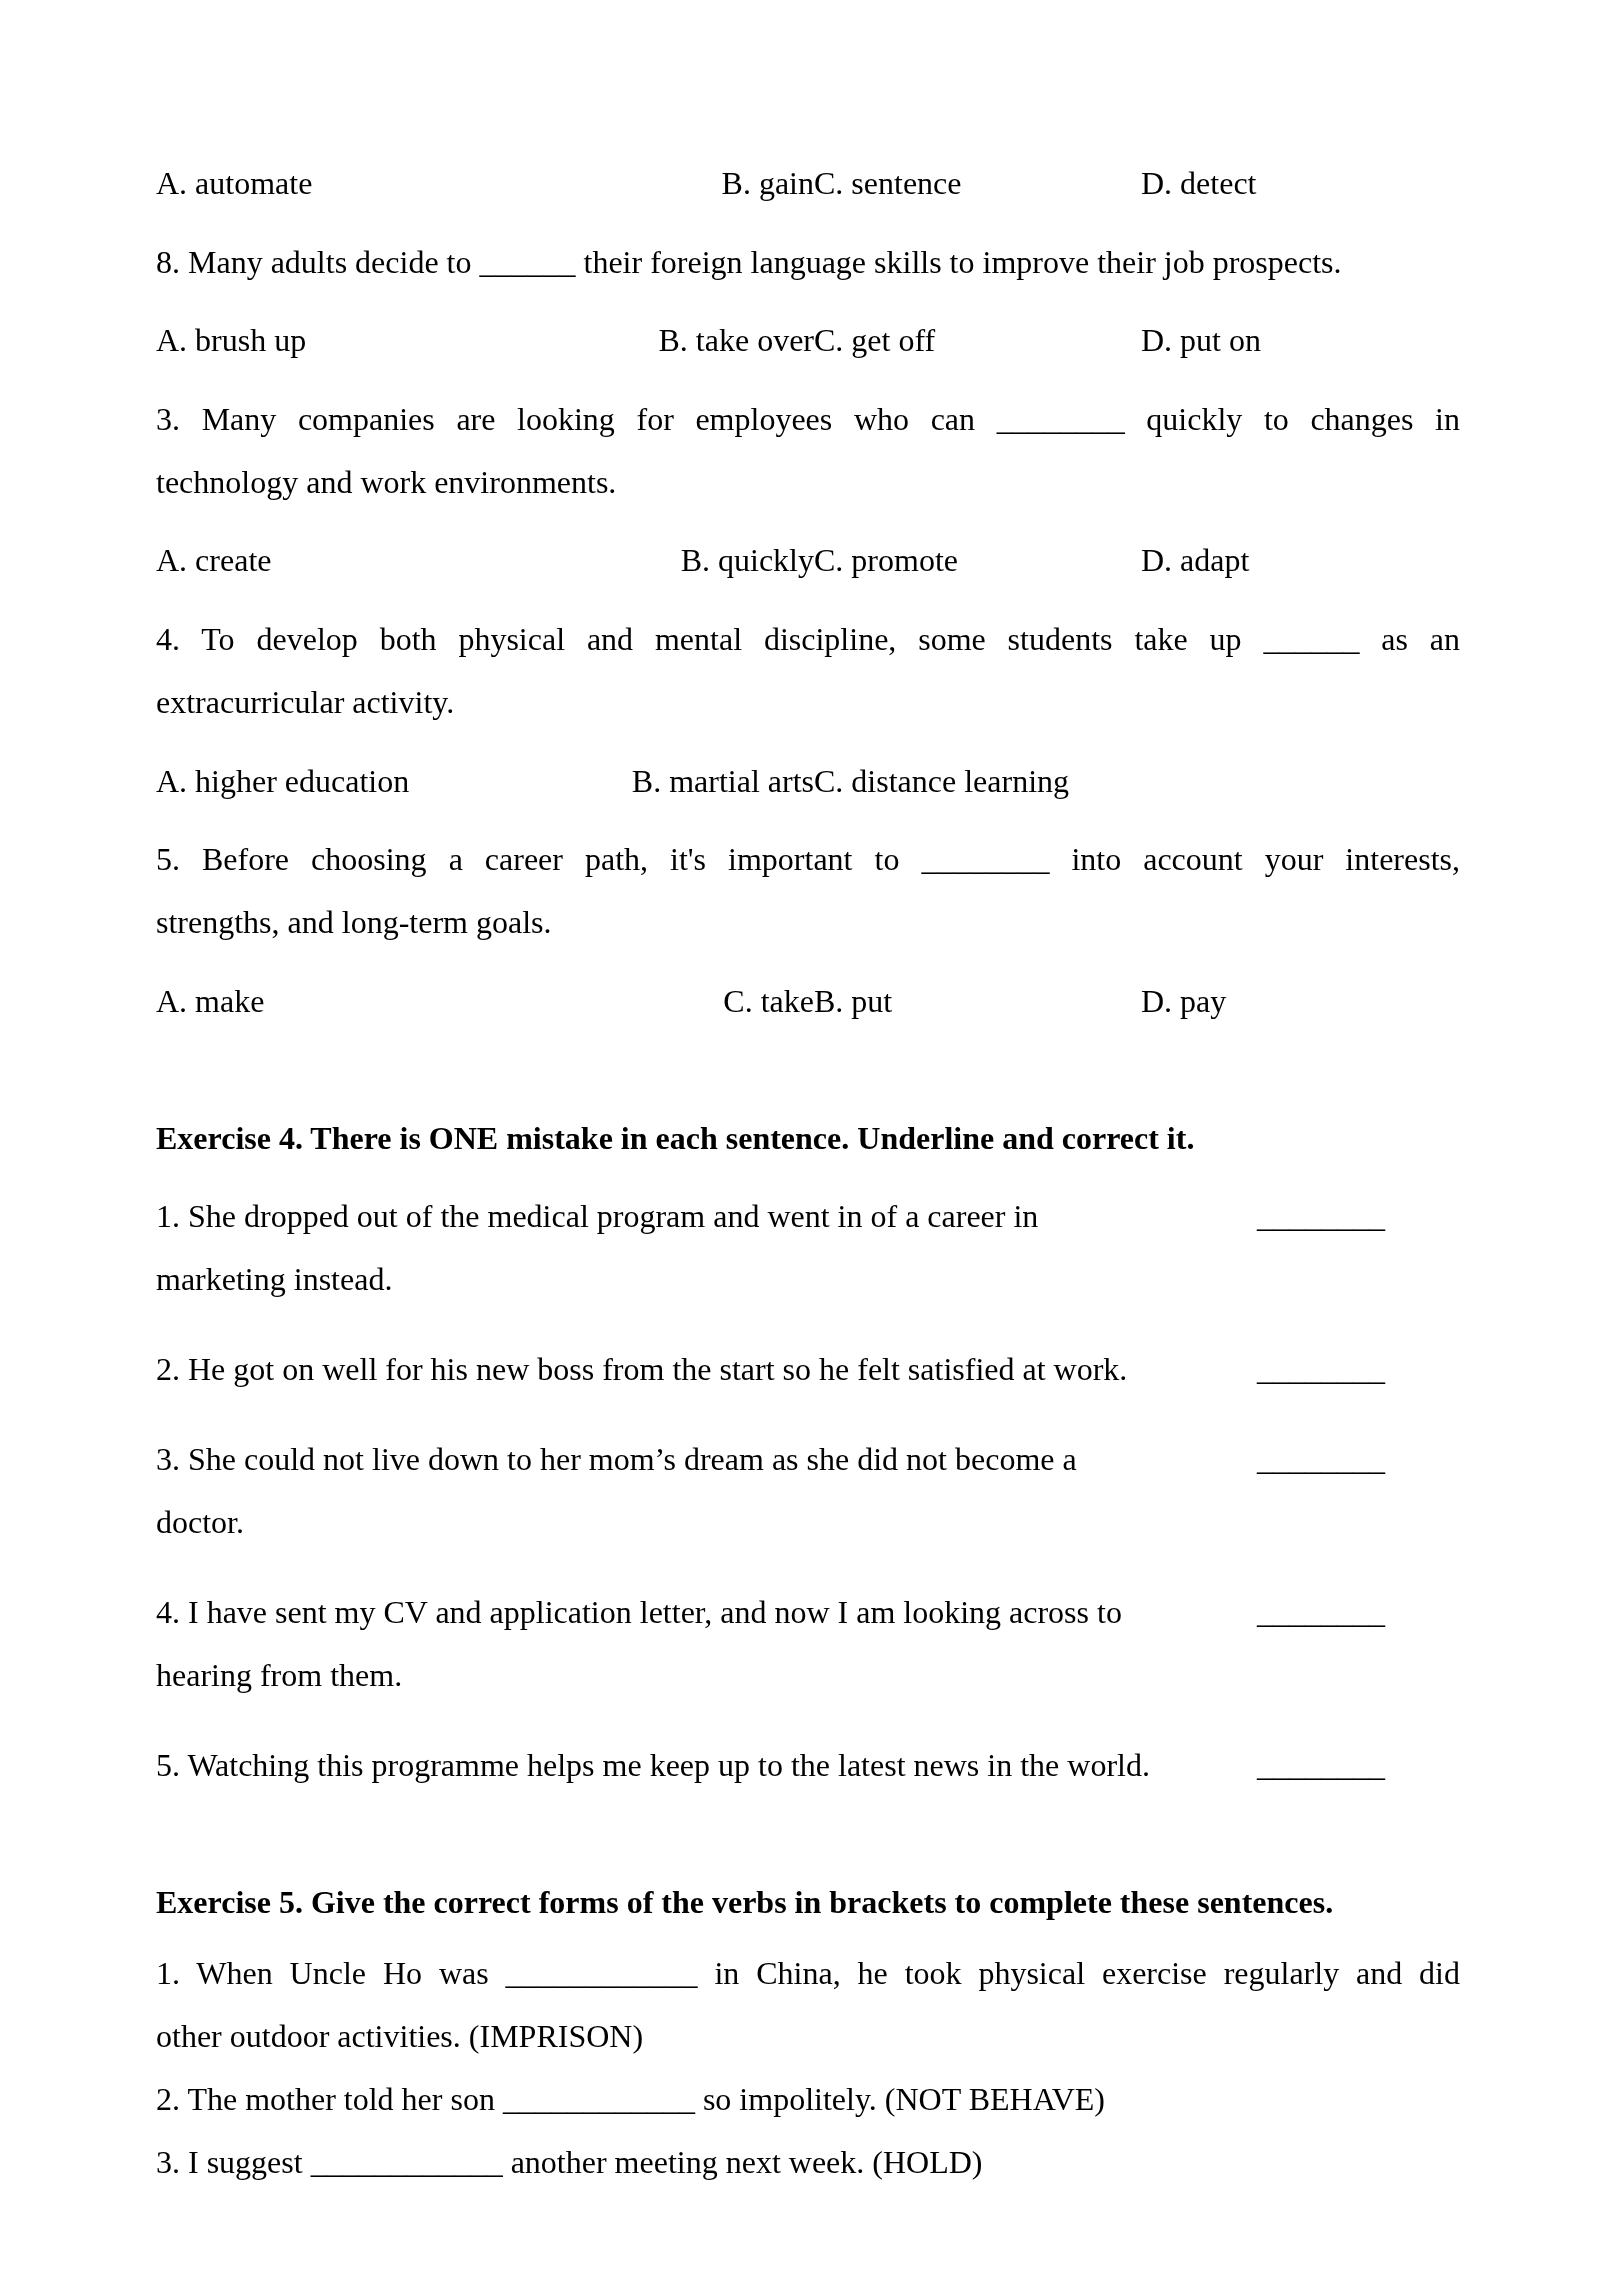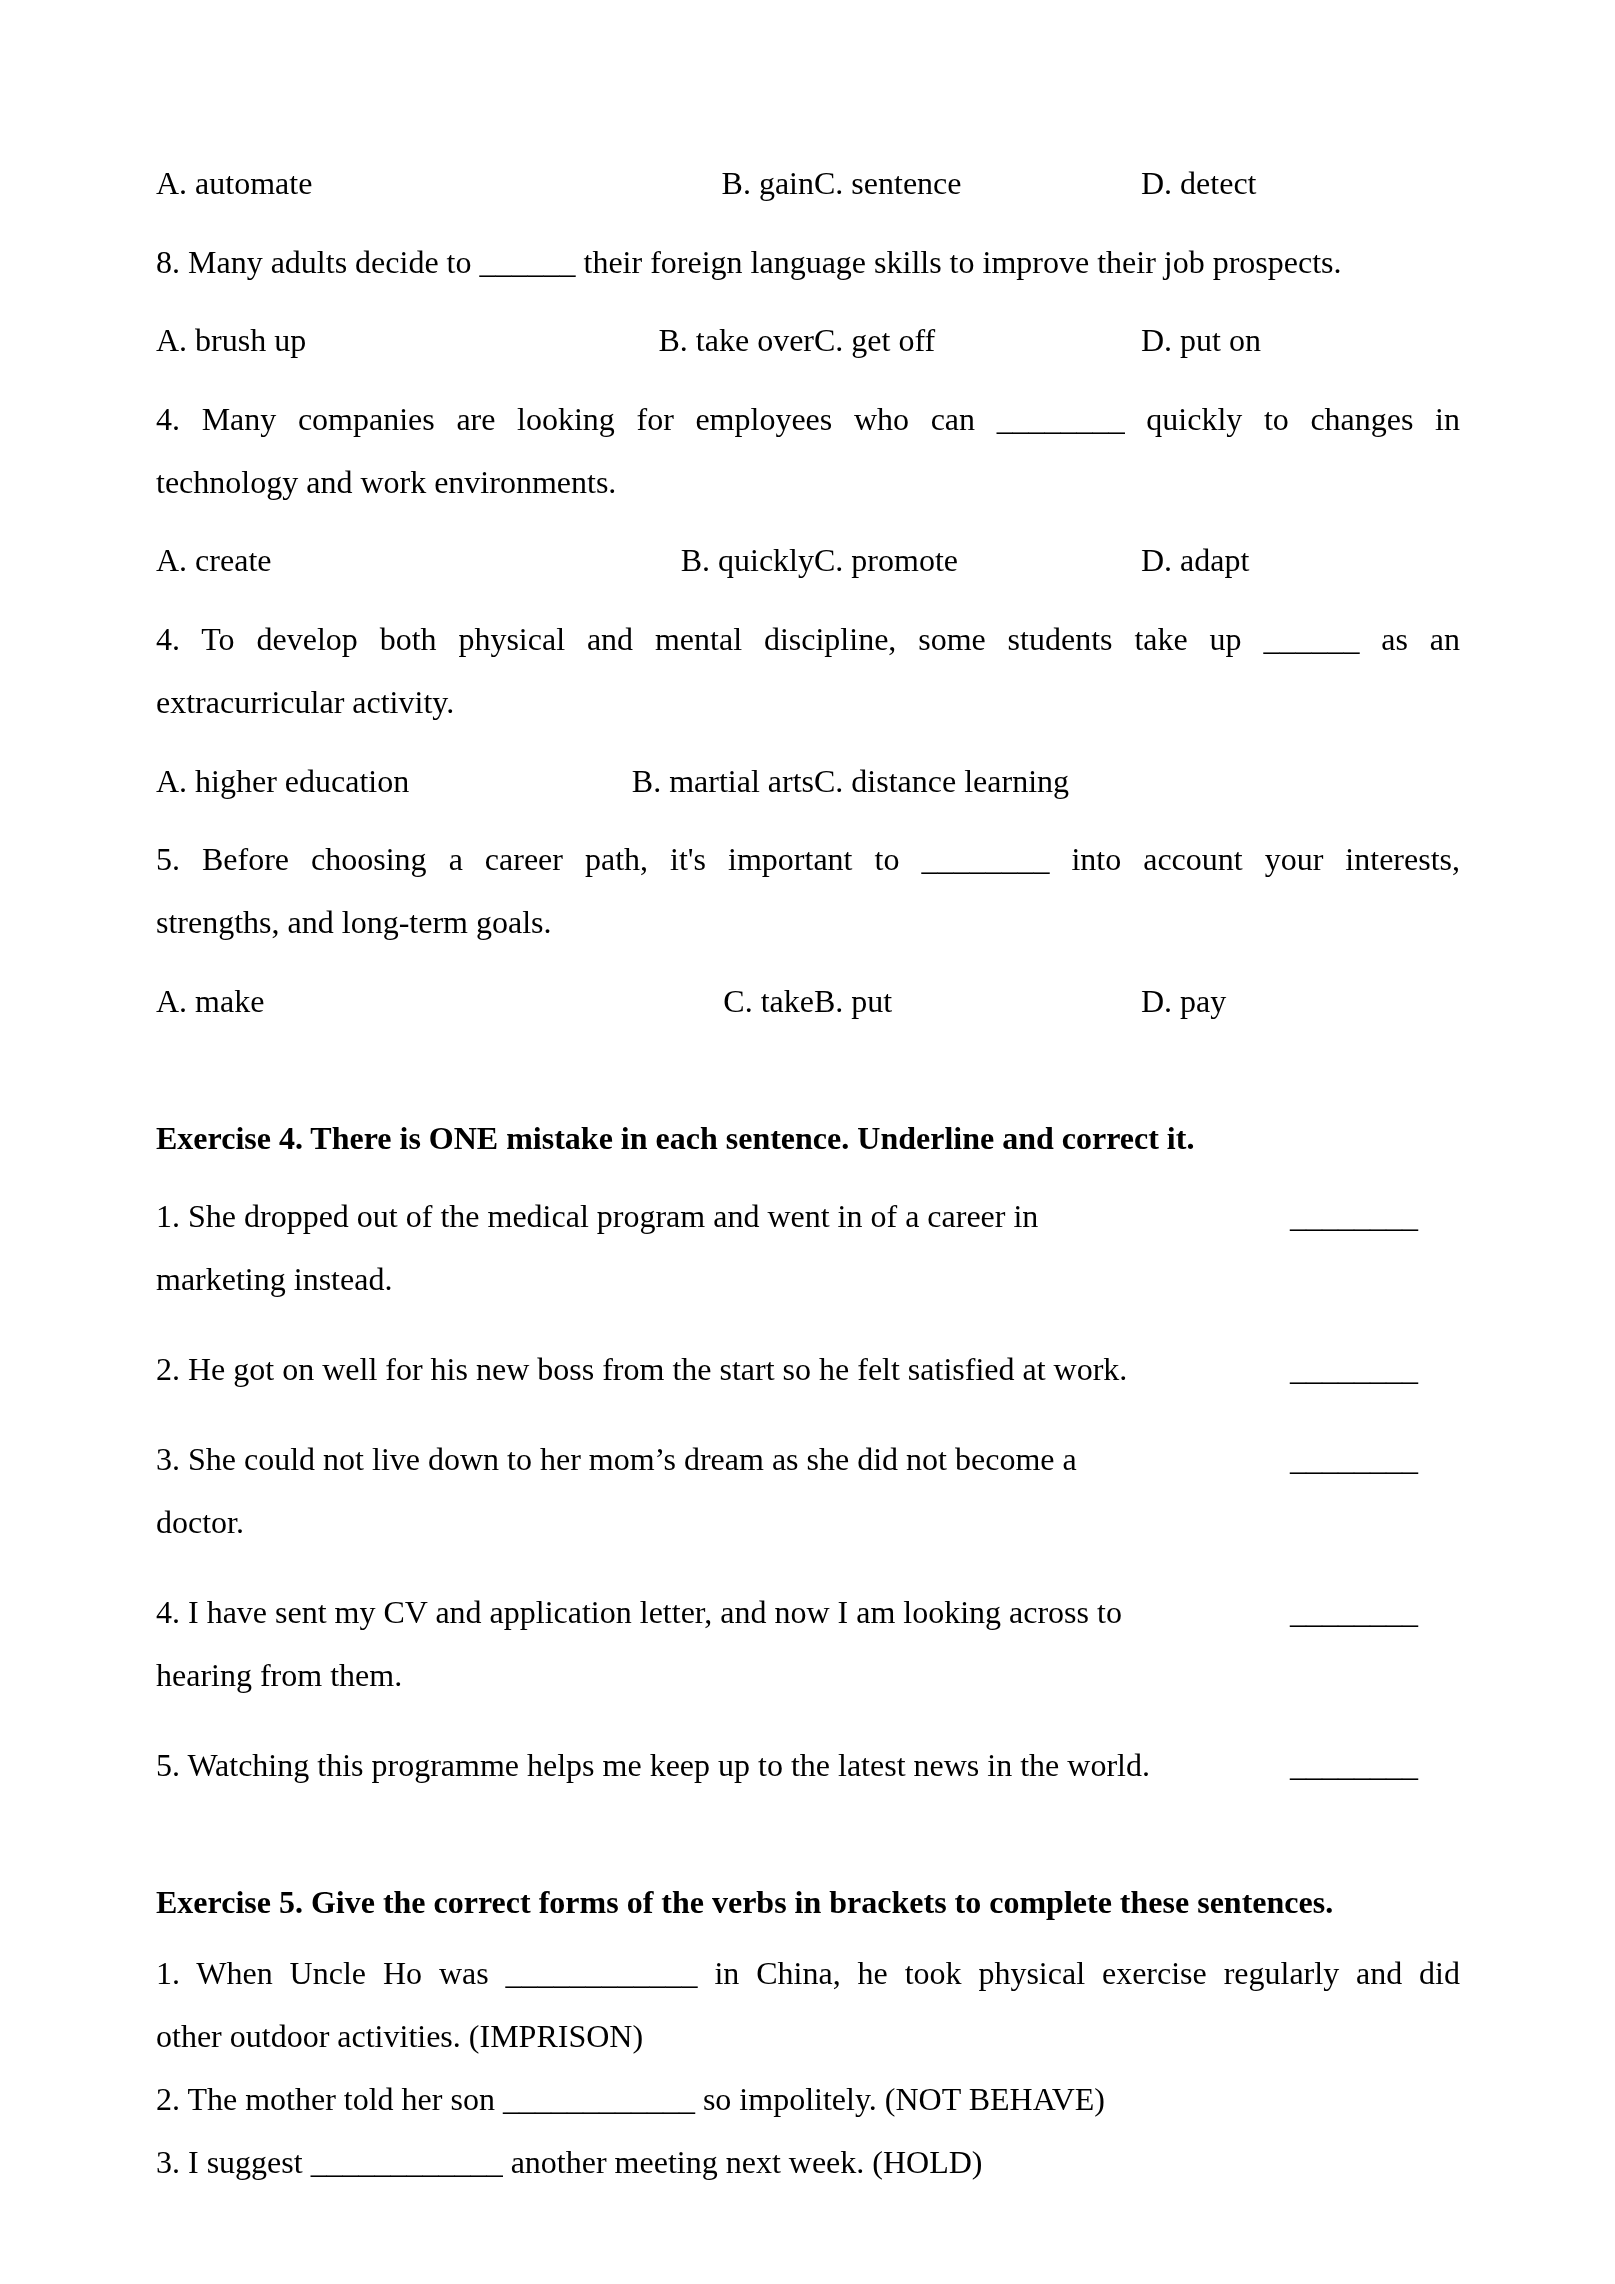--- a/index.html
+++ b/index.html
@@ -29,21 +29,21 @@
   .q { margin-top: 15.6px; }
   .heading {
     font-weight: 700;
     font-size: 32px;
     line-height: 63px;
     margin-top: 74px;
     white-space: nowrap;
   }
   .ex4-item { position: relative; margin-top: 27px; }
   .ex4-item.first { margin-top: 15.6px; }
-  .ex4-blank { position: absolute; top: 0; right: 42px; white-space: nowrap; }
+  .ex4-blank { position: absolute; top: 0; right: 75px; white-space: nowrap; }
   .ex5-block { margin-top: 7.8px; }
 </style>
 </head>
 <body>
 
 <div class="opts first">
   <span class="opt">A. automate</span>
   <span class="opt">B. gain</span>
   <span class="opt">C. sentence</span>
   <span class="opt">D. detect</span>
@@ -54,21 +54,21 @@
 </div>
 
 <div class="opts">
   <span class="opt">A. brush up</span>
   <span class="opt">B. take over</span>
   <span class="opt">C. get off</span>
   <span class="opt">D. put on</span>
 </div>
 
 <div class="q">
-  <div class="line just">4. Many companies are looking for employees who can ________ quickly to changes in</div>
+  <div class="line just">3. Many companies are looking for employees who can ________ quickly to changes in</div>
   <div class="line">technology and work environments.</div>
 </div>
 
 <div class="opts">
   <span class="opt">A. create</span>
   <span class="opt">B. quickly</span>
   <span class="opt">C. promote</span>
   <span class="opt">D. adapt</span>
 </div>
 

